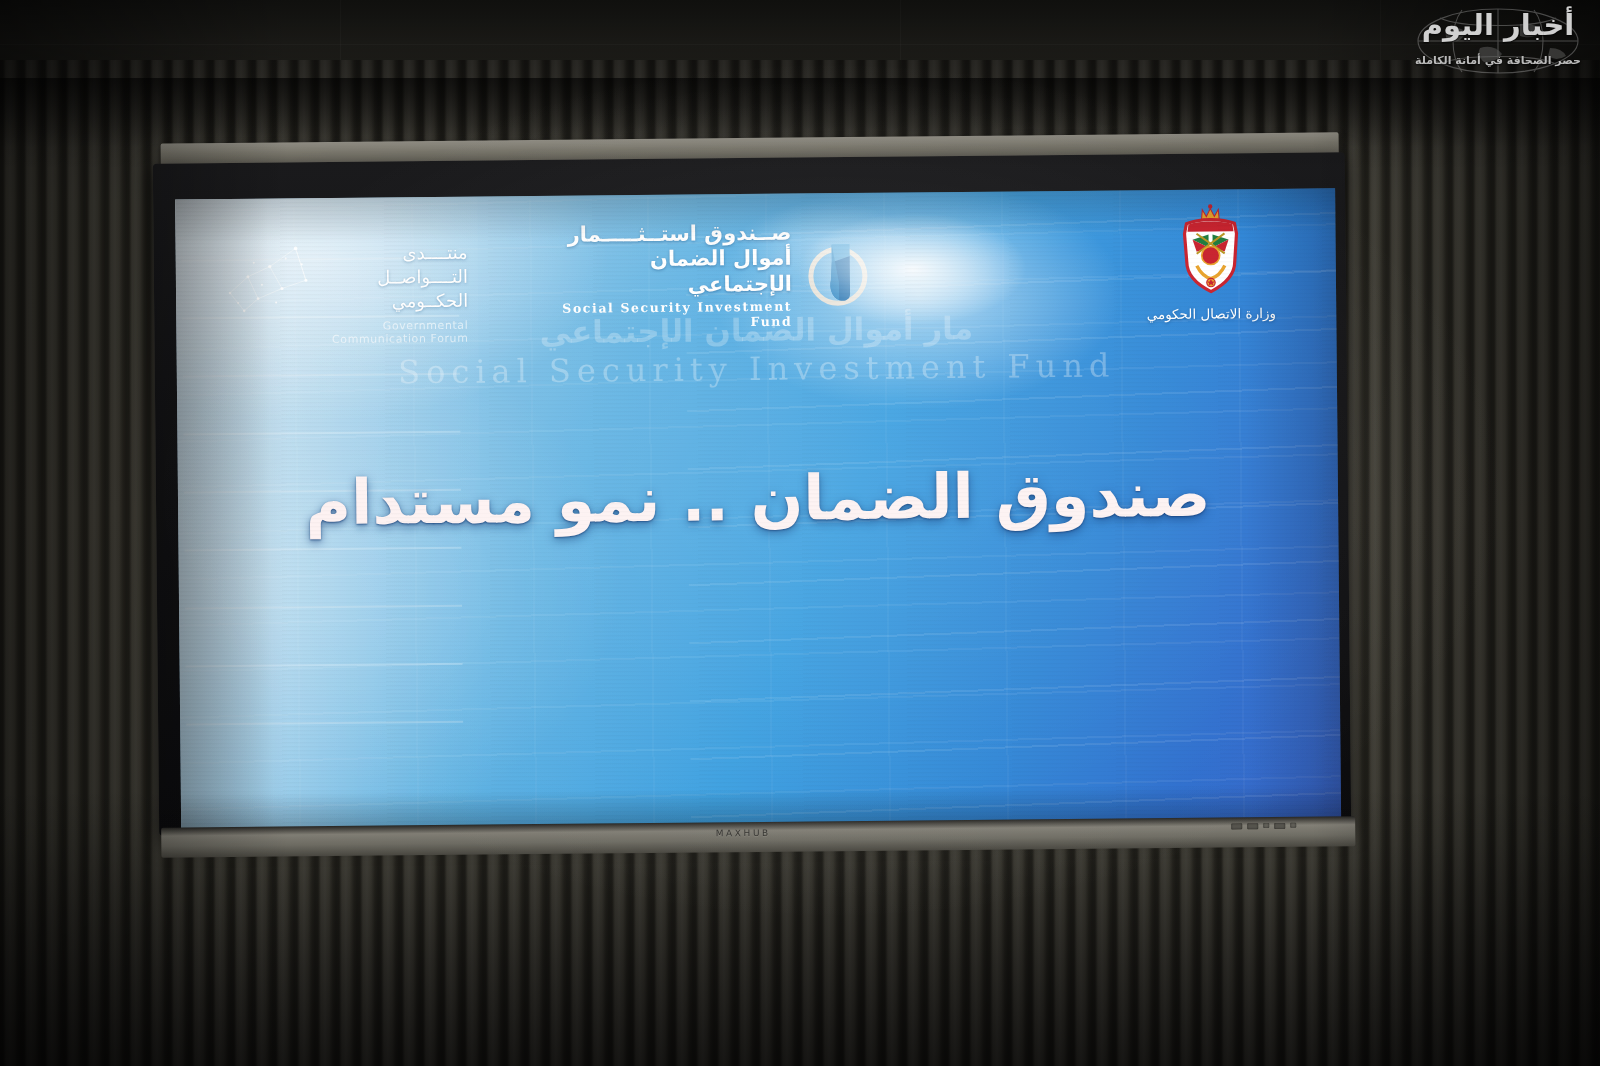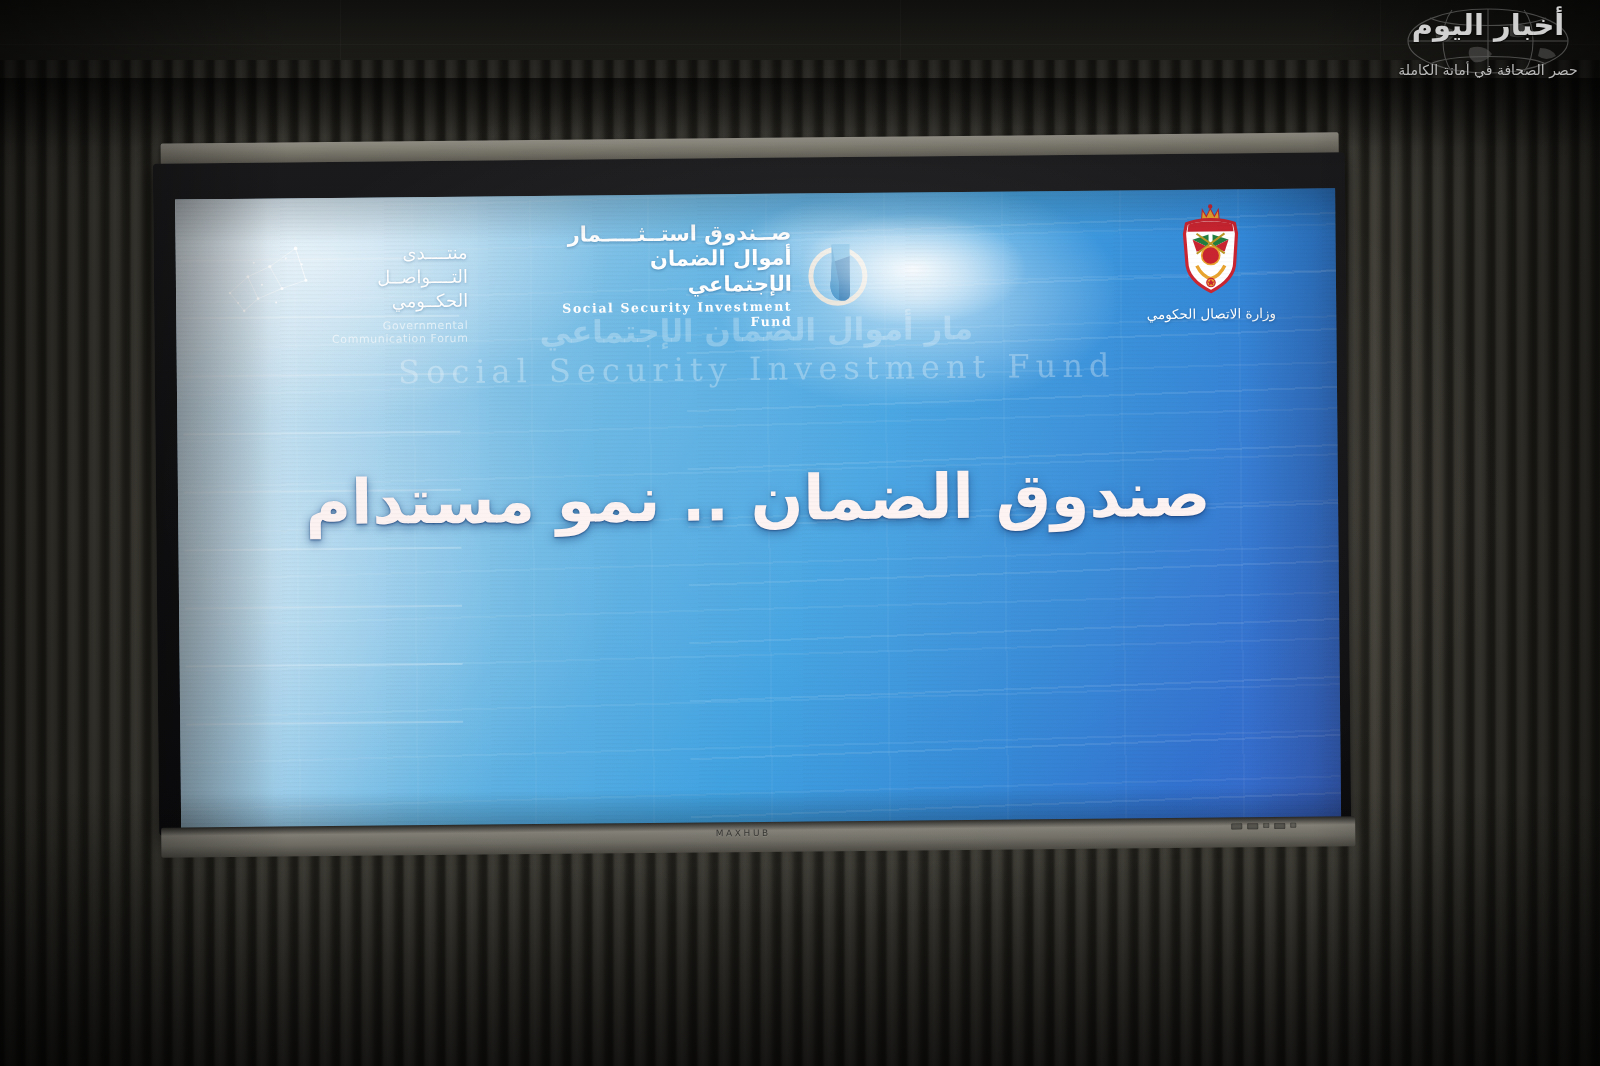--- a/index.html
+++ b/index.html
@@ -177,33 +177,34 @@
     opacity:.5;
   }
   .screen-edge-dark{
     position:absolute;left:0;top:0;width:100%;height:100%;pointer-events:none;
     background:linear-gradient(90deg, rgba(0,0,0,.22) 0%, rgba(0,0,0,0) 8%, rgba(0,0,0,0) 92%, rgba(0,0,0,.18) 100%),
                linear-gradient(180deg, rgba(0,0,0,.18) 0%, rgba(0,0,0,0) 7%, rgba(0,0,0,0) 93%, rgba(0,0,0,.22) 100%);
   }
 
   
   #watermark{
-    position:absolute;right:14px;top:4px;width:196px;height:74px;
+    position:absolute;right:4px;top:4px;width:196px;height:74px;
     text-align:center;opacity:.85;
   }
   #watermark .wm-globe{position:absolute;left:0;top:0;width:196px;height:74px;opacity:.5;}
   #watermark .wm-main{
     position:relative;direction:rtl;color:#f2f2f2;font-size:29px;font-weight:bold;
     letter-spacing:1px;line-height:1.1;padding-top:6px;
     text-shadow:0 1px 2px rgba(0,0,0,.9);
     font-family:"DejaVu Sans","Liberation Sans",sans-serif;
   }
   #watermark .wm-sub{
-    position:relative;direction:rtl;color:#d8d8d8;font-size:14px;letter-spacing:.3px;margin-top:20px;
+    position:relative;direction:rtl;color:#d8d8d8;font-size:11px;letter-spacing:.3px;margin-top:12px;
     text-shadow:0 1px 2px rgba(0,0,0,.9);
+    font-weight:bold;
   }
 </style>
 </head>
 <body>
 
 <div id="stage">
 
   <div class="ceiling">
     <div class="tile-line" style="left:0;top:44px;width:1600px;height:1px;"></div>
     <div class="tile-line" style="left:340px;top:0;width:1px;height:92px;"></div>

